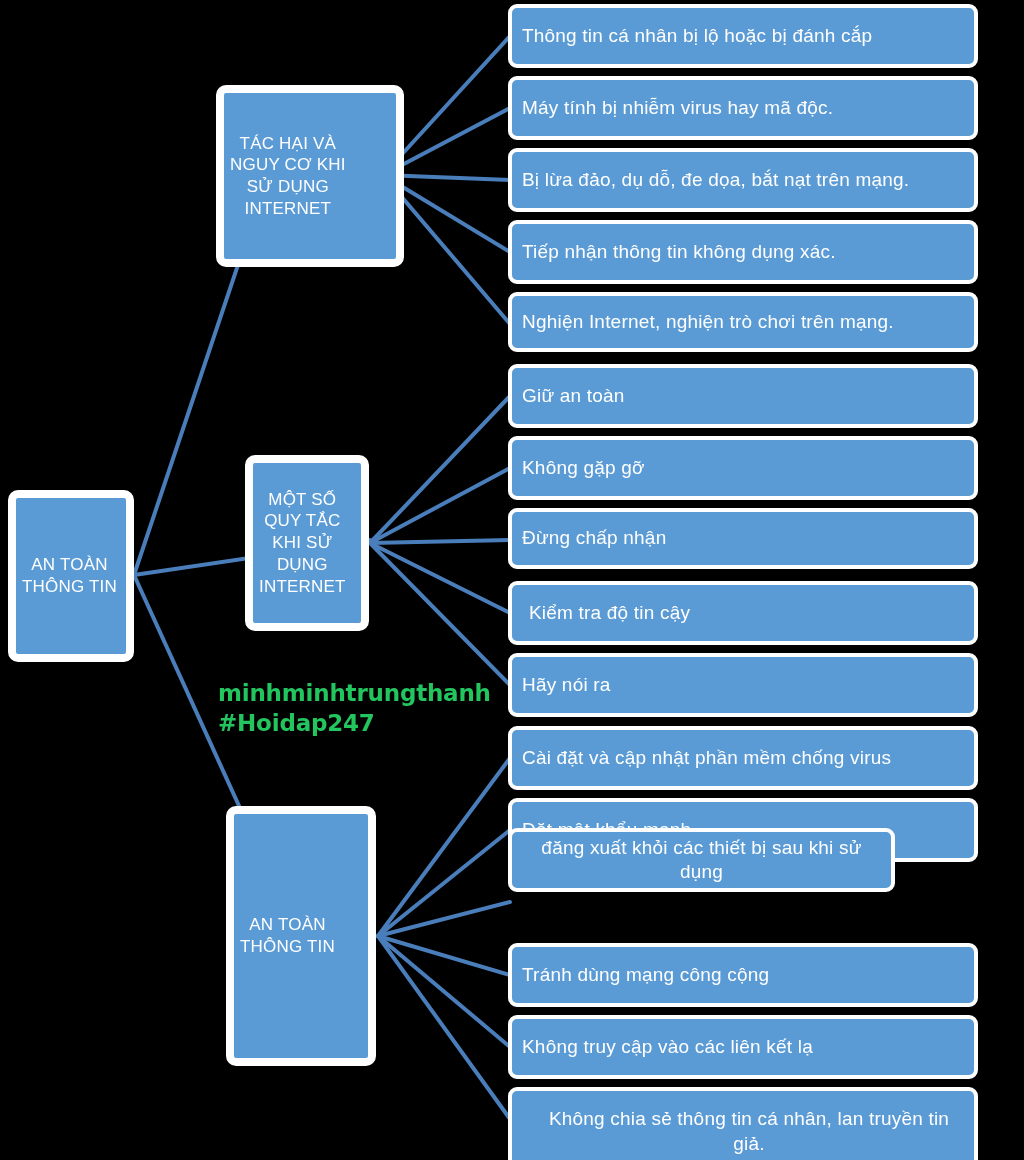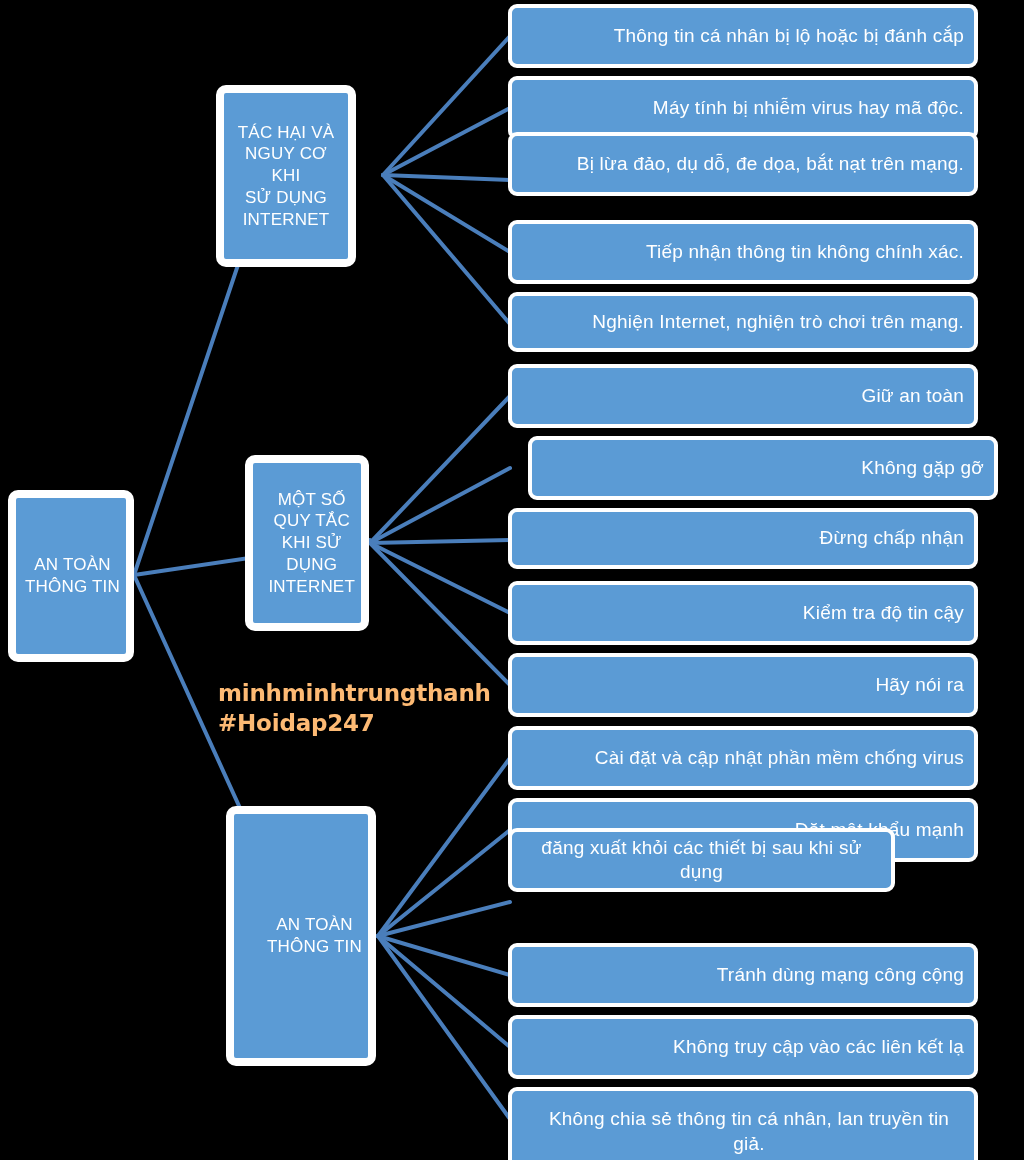--- a/index.html
+++ b/index.html
@@ -26,21 +26,21 @@
   .node {
     position: absolute;
     z-index: 2;
     box-sizing: border-box;
     background: #5b9bd5;
     border: 8px solid #ffffff;
     border-radius: 12px;
     color: #ffffff;
     display: flex;
     align-items: center;
-    justify-content: flex-end;
+    justify-content: flex-start;
     text-align: center;
     line-height: 1.28;
     letter-spacing: 0.2px;
   }
   .node .txt {
     display: block;
     padding: 0 6px;
     white-space: pre-line;
   }
   .root {
@@ -53,21 +53,21 @@
   }
   .leaf {
     font-size: 19px;
     border-radius: 9px;
     border-width: 4px;
   }
   .leaf .txt { padding: 0 10px; }
   .watermark {
     position: absolute;
     z-index: 3;
-    color: #fdba74;
+    color: #22c55e;
     font-family: "DejaVu Sans", sans-serif;
     font-size: 23px;
     font-weight: 700;
     line-height: 1.32;
     white-space: pre-line;
     letter-spacing: -0.2px;
   }
 </style>
 </head>
 <body>
@@ -106,21 +106,21 @@
       <line x1="378" y1="936" x2="510" y2="1047"></line>
       <line x1="378" y1="936" x2="510" y2="1119"></line>
     </g>
   </svg>
 
   <div class="node root" style="left:8px; top:490px; width:126px; height:172px;">
     <span class="txt">AN TOÀN
 THÔNG TIN</span>
   </div>
 
-  <div class="node branch" style="left:216px; top:85px; width:140px; height:182px;">
+  <div class="node branch" style="left:216px; top:85px; width:188px; height:182px;">
     <span class="txt">TÁC HẠI VÀ
 NGUY CƠ KHI
 SỬ DỤNG
 INTERNET</span>
   </div>
 
   <div class="node branch" style="left:245px; top:455px; width:124px; height:176px;">
     <span class="txt">MỘT SỐ
 QUY TẮC
 KHI SỬ
@@ -132,40 +132,40 @@
     <span class="txt">AN TOÀN
 THÔNG TIN</span>
   </div>
 
   <div class="node leaf" style="left:508px; top:4px; width:470px; height:64px;">
     <span class="txt">Thông tin cá nhân bị lộ hoặc bị đánh cắp</span>
   </div>
   <div class="node leaf" style="left:508px; top:76px; width:470px; height:64px;">
     <span class="txt">Máy tính bị nhiễm virus hay mã độc.</span>
   </div>
-  <div class="node leaf" style="left:508px; top:132px; width:470px; height:64px;">
+  <div class="node leaf" style="left:508px; top:148px; width:470px; height:64px;">
     <span class="txt">Bị lừa đảo, dụ dỗ, đe dọa, bắt nạt trên mạng.</span>
   </div>
   <div class="node leaf" style="left:508px; top:220px; width:470px; height:64px;">
-    <span class="txt">Tiếp nhận thông tin không chính xác.</span>
+    <span class="txt">Tiếp nhận thông tin không dụng xác.</span>
   </div>
   <div class="node leaf" style="left:508px; top:292px; width:470px; height:60px;">
     <span class="txt">Nghiện Internet, nghiện trò chơi trên mạng.</span>
   </div>
 
   <div class="node leaf" style="left:508px; top:364px; width:470px; height:64px;">
     <span class="txt">Giữ an toàn</span>
   </div>
-  <div class="node leaf" style="left:508px; top:436px; width:470px; height:64px;margin-left:20px;">
+  <div class="node leaf" style="left:508px; top:436px; width:470px; height:64px;">
     <span class="txt">Không gặp gỡ</span>
   </div>
   <div class="node leaf" style="left:508px; top:508px; width:470px; height:61px;">
     <span class="txt">Đừng chấp nhận</span>
   </div>
-  <div class="node leaf" style="left:508px; top:581px; width:470px; height:64px;">
+  <div class="node leaf" style="left:508px; top:581px; width:470px; height:64px;padding-left:7px;">
     <span class="txt">Kiểm tra độ tin cậy</span>
   </div>
   <div class="node leaf" style="left:508px; top:653px; width:470px; height:64px;">
     <span class="txt">Hãy nói ra</span>
   </div>
 
   <div class="node leaf" style="left:508px; top:726px; width:470px; height:64px;">
     <span class="txt">Cài đặt và cập nhật phần mềm chống virus</span>
   </div>
   <div class="node leaf" style="left:508px; top:798px; width:470px; height:64px;">

